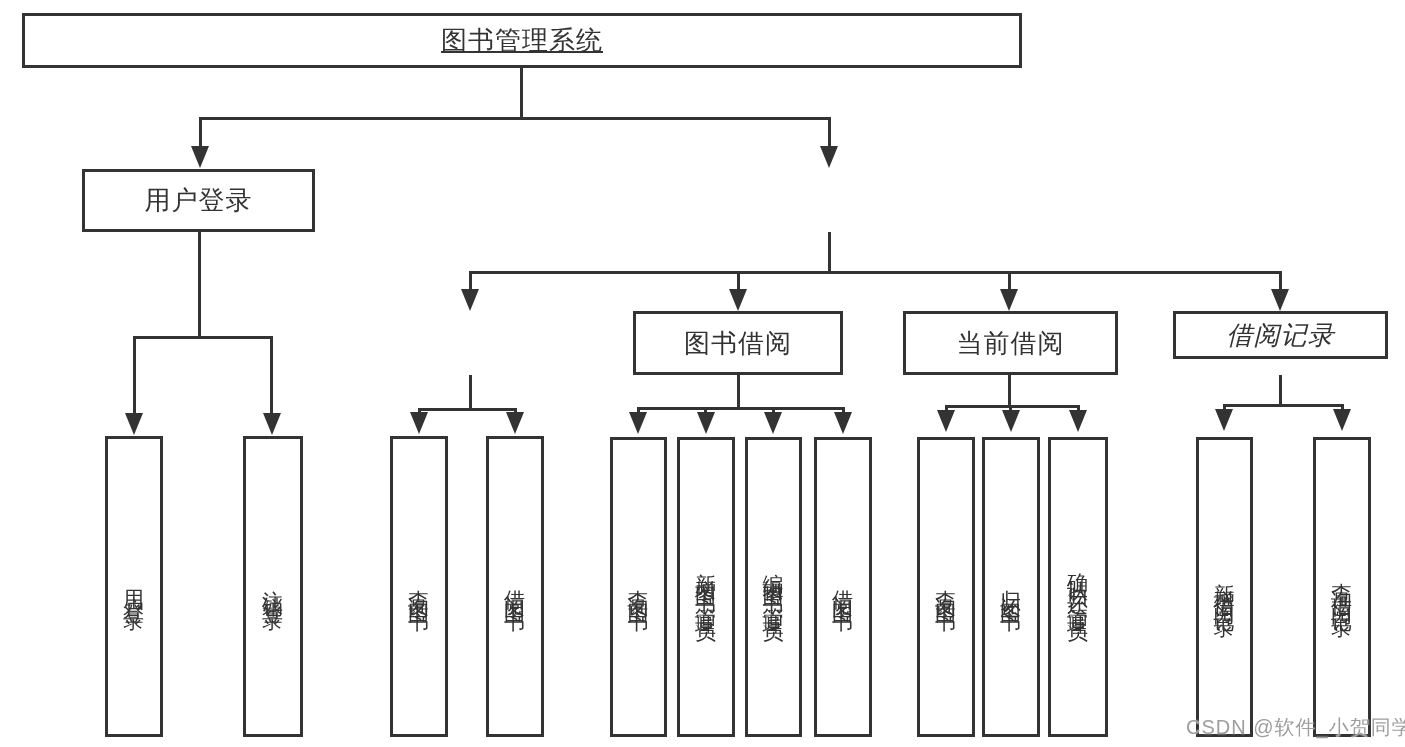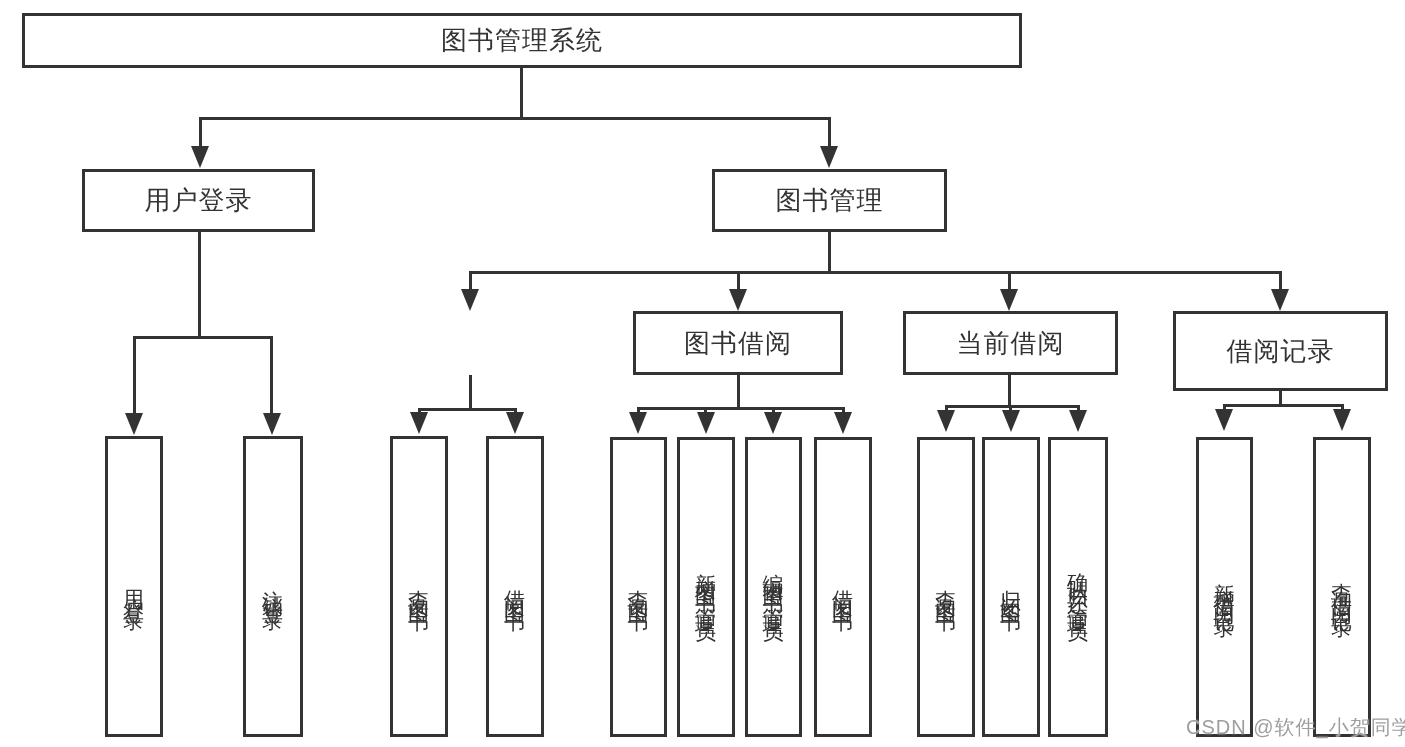--- a/index.html
+++ b/index.html
@@ -32,36 +32,33 @@
     position:absolute;left:1186px;top:714px;z-index:5;
     font-size:20px;color:#9e9e9e;letter-spacing:1px;
     text-shadow:0 0 2px #ffffff;white-space:nowrap;
   }
 </style>
 </head>
 <body>
 
 <div id="stage">
 
-  <div class="hbox" style="left:22px;top:13px;width:1000px;height:55px;">
+  <div class="hbox" style="left:22px;top:13px;width:1000px;height:55px;text-decoration:underline;">
     <span>图书管理系统</span>
   </div>
 
   <div class="vl" style="left:520px;top:68px;height:49px;"></div>
   <div class="hl" style="left:199px;top:117px;width:632px;"></div>
   <div class="vl" style="left:199px;top:117px;height:30px;"></div>
   <div class="arr" style="left:191px;top:146px;"></div>
   <div class="vl" style="left:828px;top:117px;height:30px;"></div>
   <div class="arr" style="left:820px;top:146px;"></div>
 
   <div class="hbox" style="left:82px;top:169px;width:233px;height:63px;">
     <span>用户登录</span>
-  </div>
-  <div class="hbox" style="left:712px;top:169px;width:235px;height:63px;">
-    <span>图书管理</span>
   </div>
 
   <div class="vl" style="left:198px;top:232px;height:104px;"></div>
   <div class="hl" style="left:133px;top:336px;width:140px;"></div>
   <div class="vl" style="left:133px;top:336px;height:79px;"></div>
   <div class="arr" style="left:125px;top:413px;"></div>
   <div class="vl" style="left:270px;top:336px;height:79px;"></div>
   <div class="arr" style="left:263px;top:413px;"></div>
 
   <div class="vl" style="left:828px;top:232px;height:39px;"></div>
@@ -74,21 +71,21 @@
   <div class="arr" style="left:1000px;top:289px;"></div>
   <div class="vl" style="left:1279px;top:271px;height:18px;"></div>
   <div class="arr" style="left:1271px;top:289px;"></div>
 
   <div class="hbox" style="left:633px;top:311px;width:210px;height:64px;">
     <span>图书借阅</span>
   </div>
   <div class="hbox" style="left:903px;top:311px;width:215px;height:64px;">
     <span>当前借阅</span>
   </div>
-  <div class="hbox" style="left:1173px;top:311px;width:215px;height:80px;">
+  <div class="hbox" style="left:1173px;top:311px;width:215px;height:48px;font-style:italic;">
     <span>借阅记录</span>
   </div>
 
   <div class="vl" style="left:469px;top:375px;height:33px;"></div>
   <div class="hl" style="left:418px;top:408px;width:99px;"></div>
   <div class="vl" style="left:418px;top:408px;height:8px;"></div>
   <div class="arr" style="left:410px;top:412px;"></div>
   <div class="vl" style="left:514px;top:408px;height:8px;"></div>
   <div class="arr" style="left:506px;top:412px;"></div>
 

